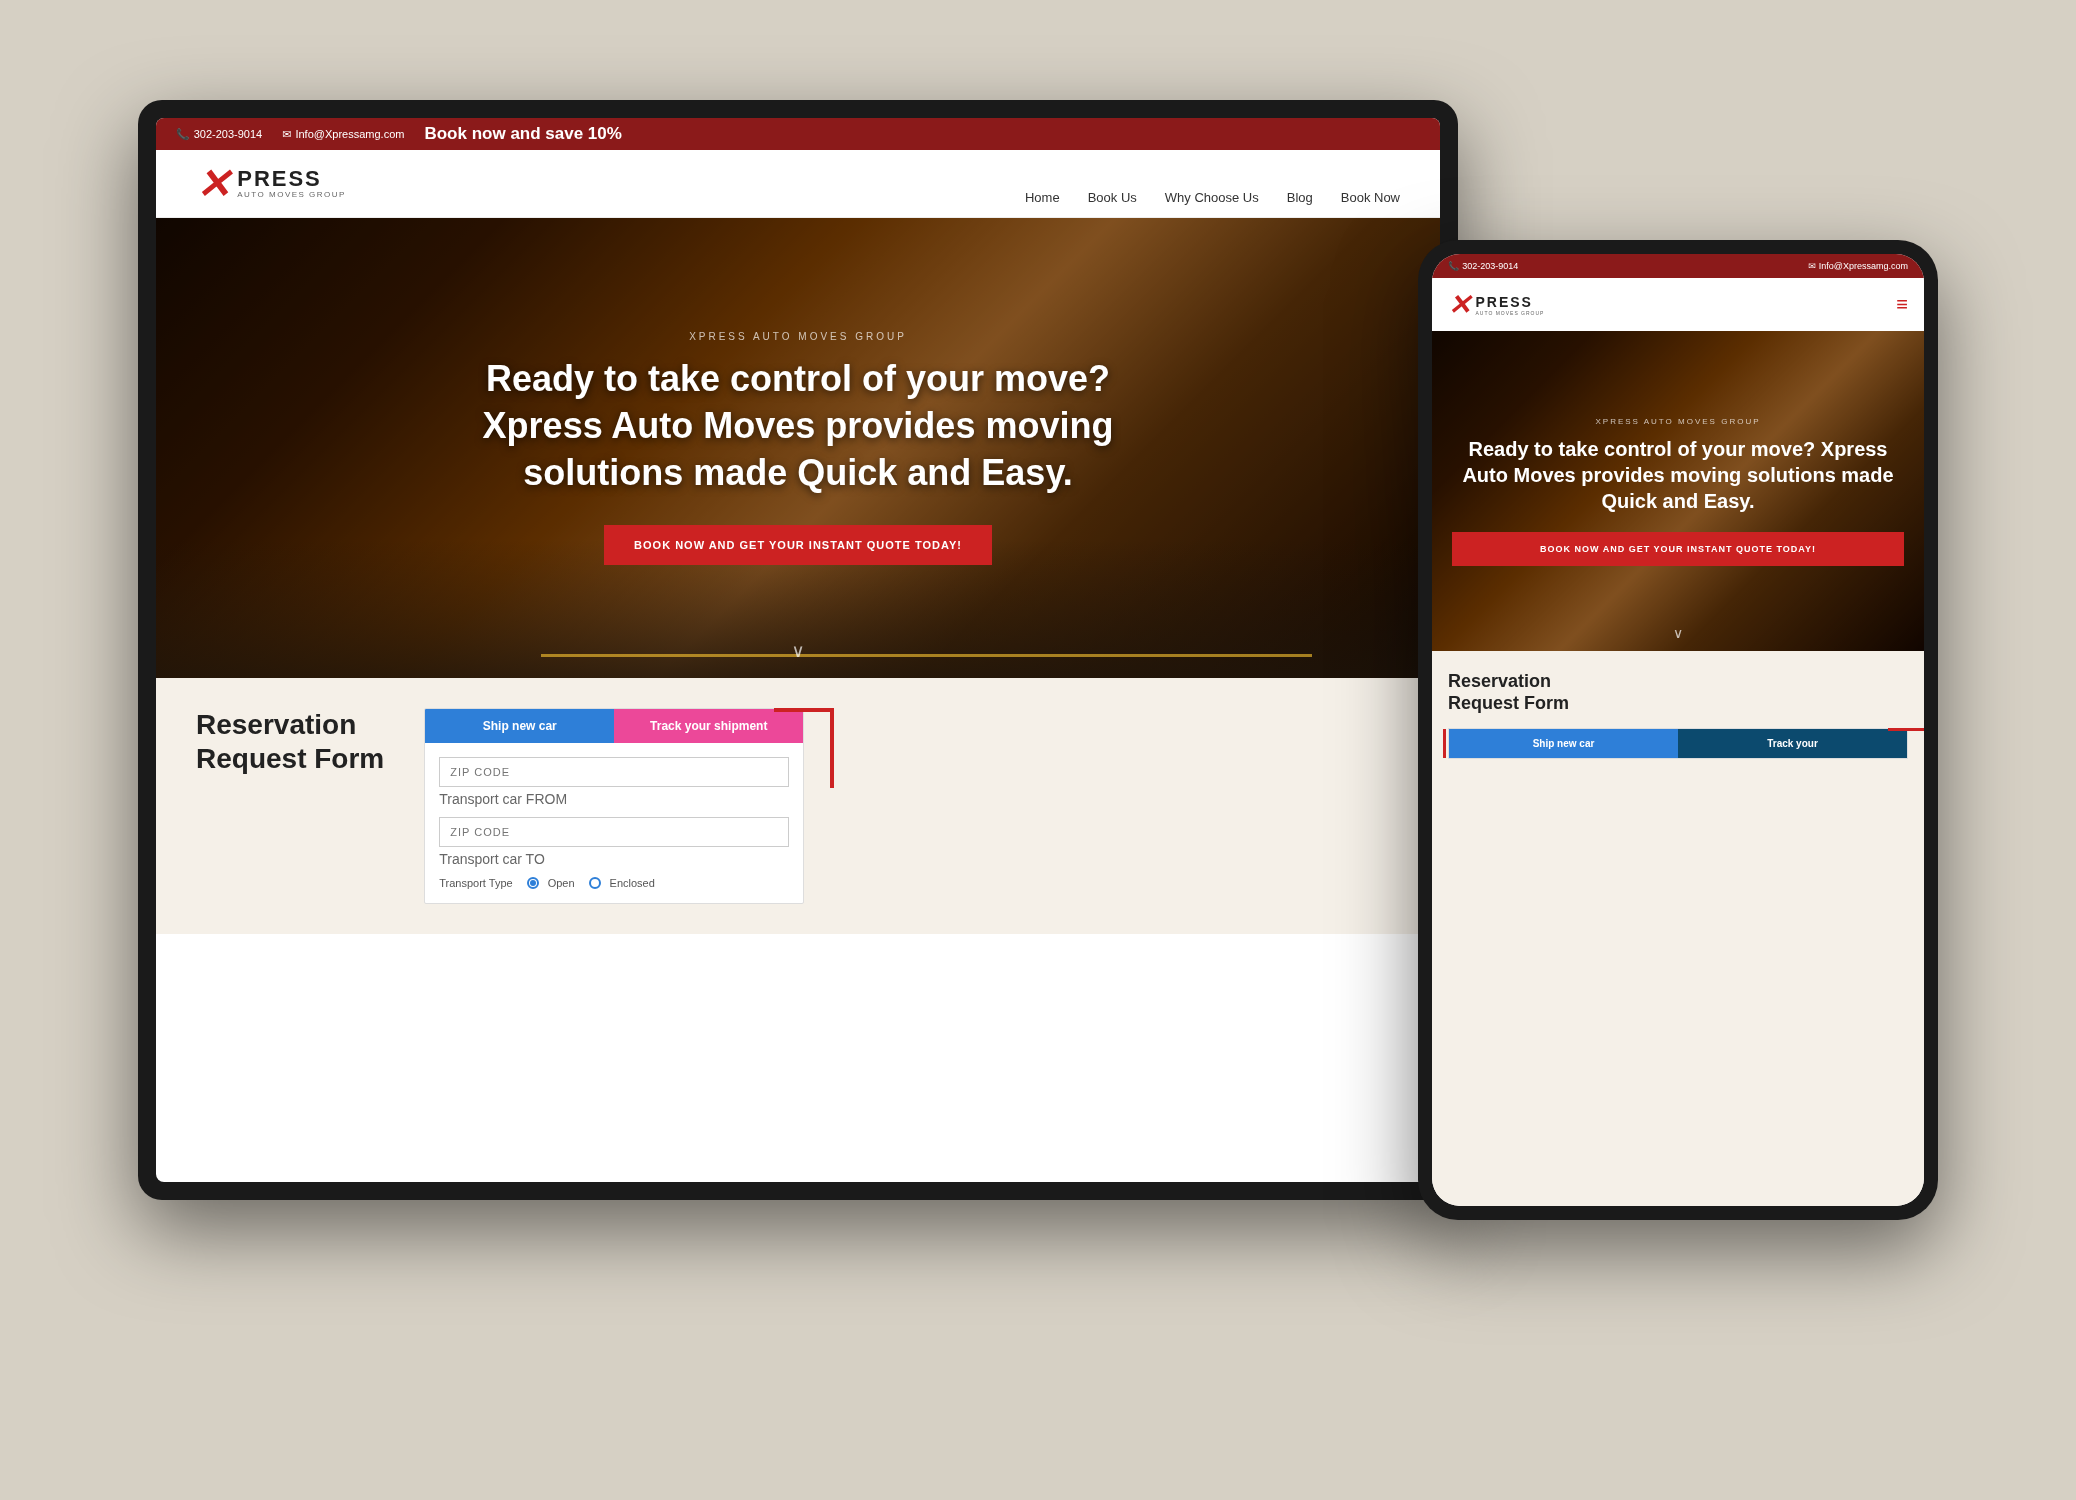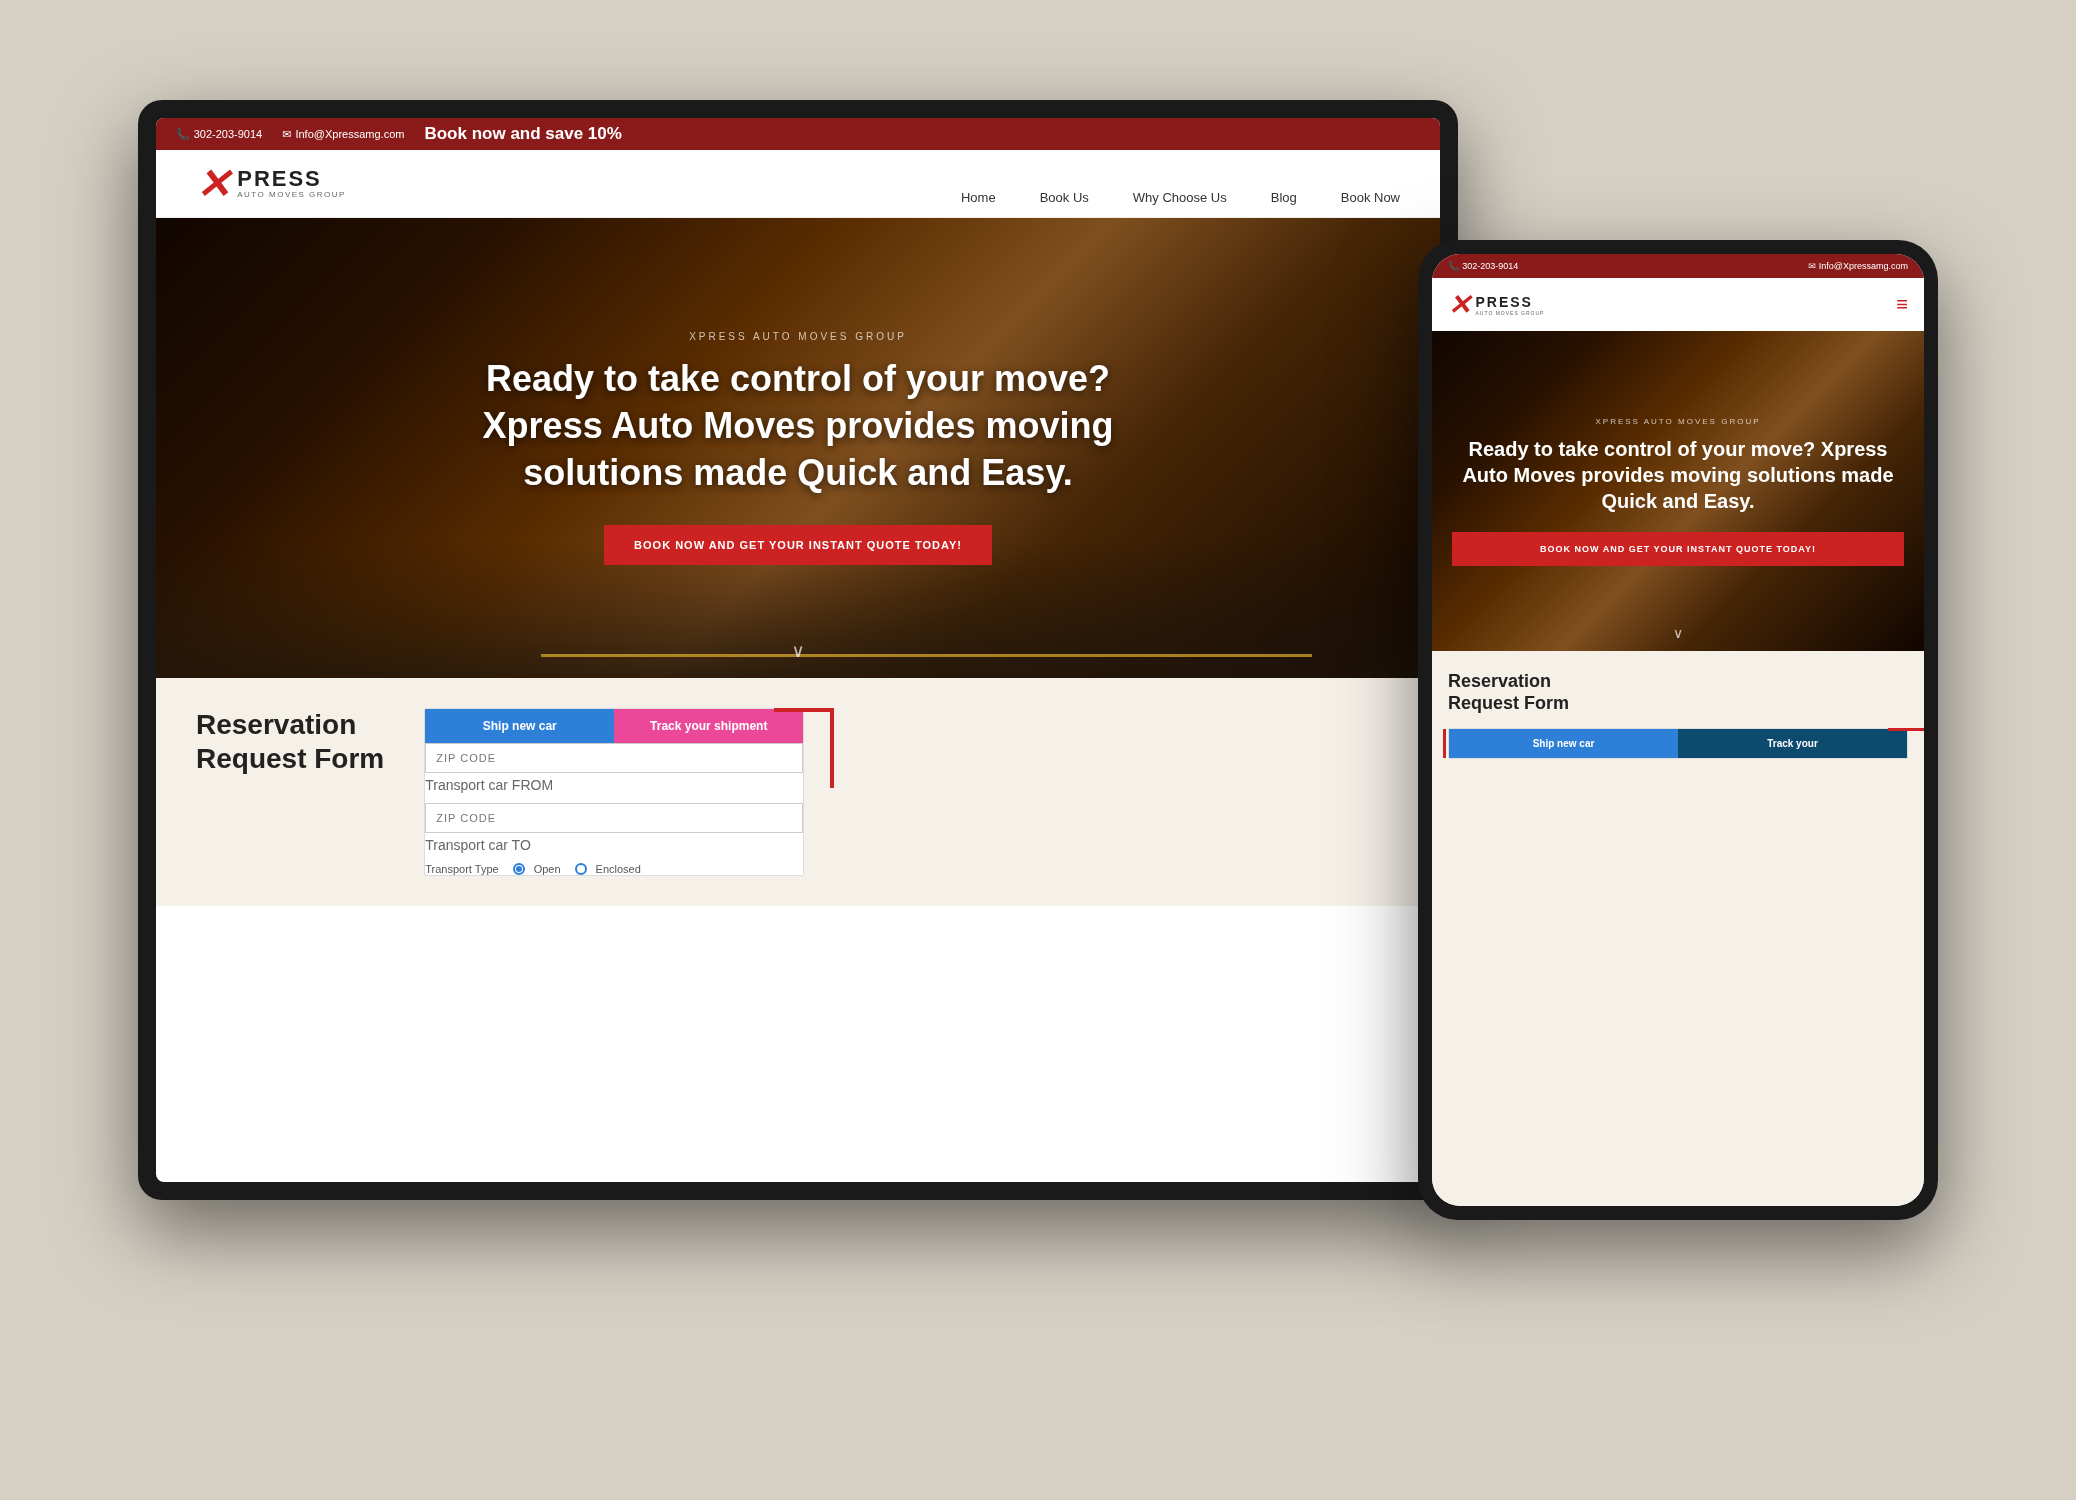--- a/index.html
+++ b/index.html
@@ -105,21 +105,21 @@
     }
 
     .logo-sub {
       font-size: 8px;
       color: #666;
       letter-spacing: 1.5px;
     }
 
     .nav-links {
       display: flex;
-      gap: 44px;
+      gap: 28px;
       align-items: center;
       margin-top: 28px;
     }
 
     .nav-link {
       font-size: 13px;
       color: #333;
       text-decoration: none;
       cursor: pointer;
     }
@@ -265,20 +265,21 @@
       background: #2e7fd8;
       color: #fff;
     }
 
     .form-tab.inactive {
       background: #ec4899;
       color: #fff;
     }
 
     .form-body {
+      padding: 14px;
     }
 
     .form-input {
       width: 100%;
       border: 1px solid #ccc;
       padding: 8px 10px;
       font-size: 11px;
       color: #999;
       margin-bottom: 4px;
       letter-spacing: 1px;

